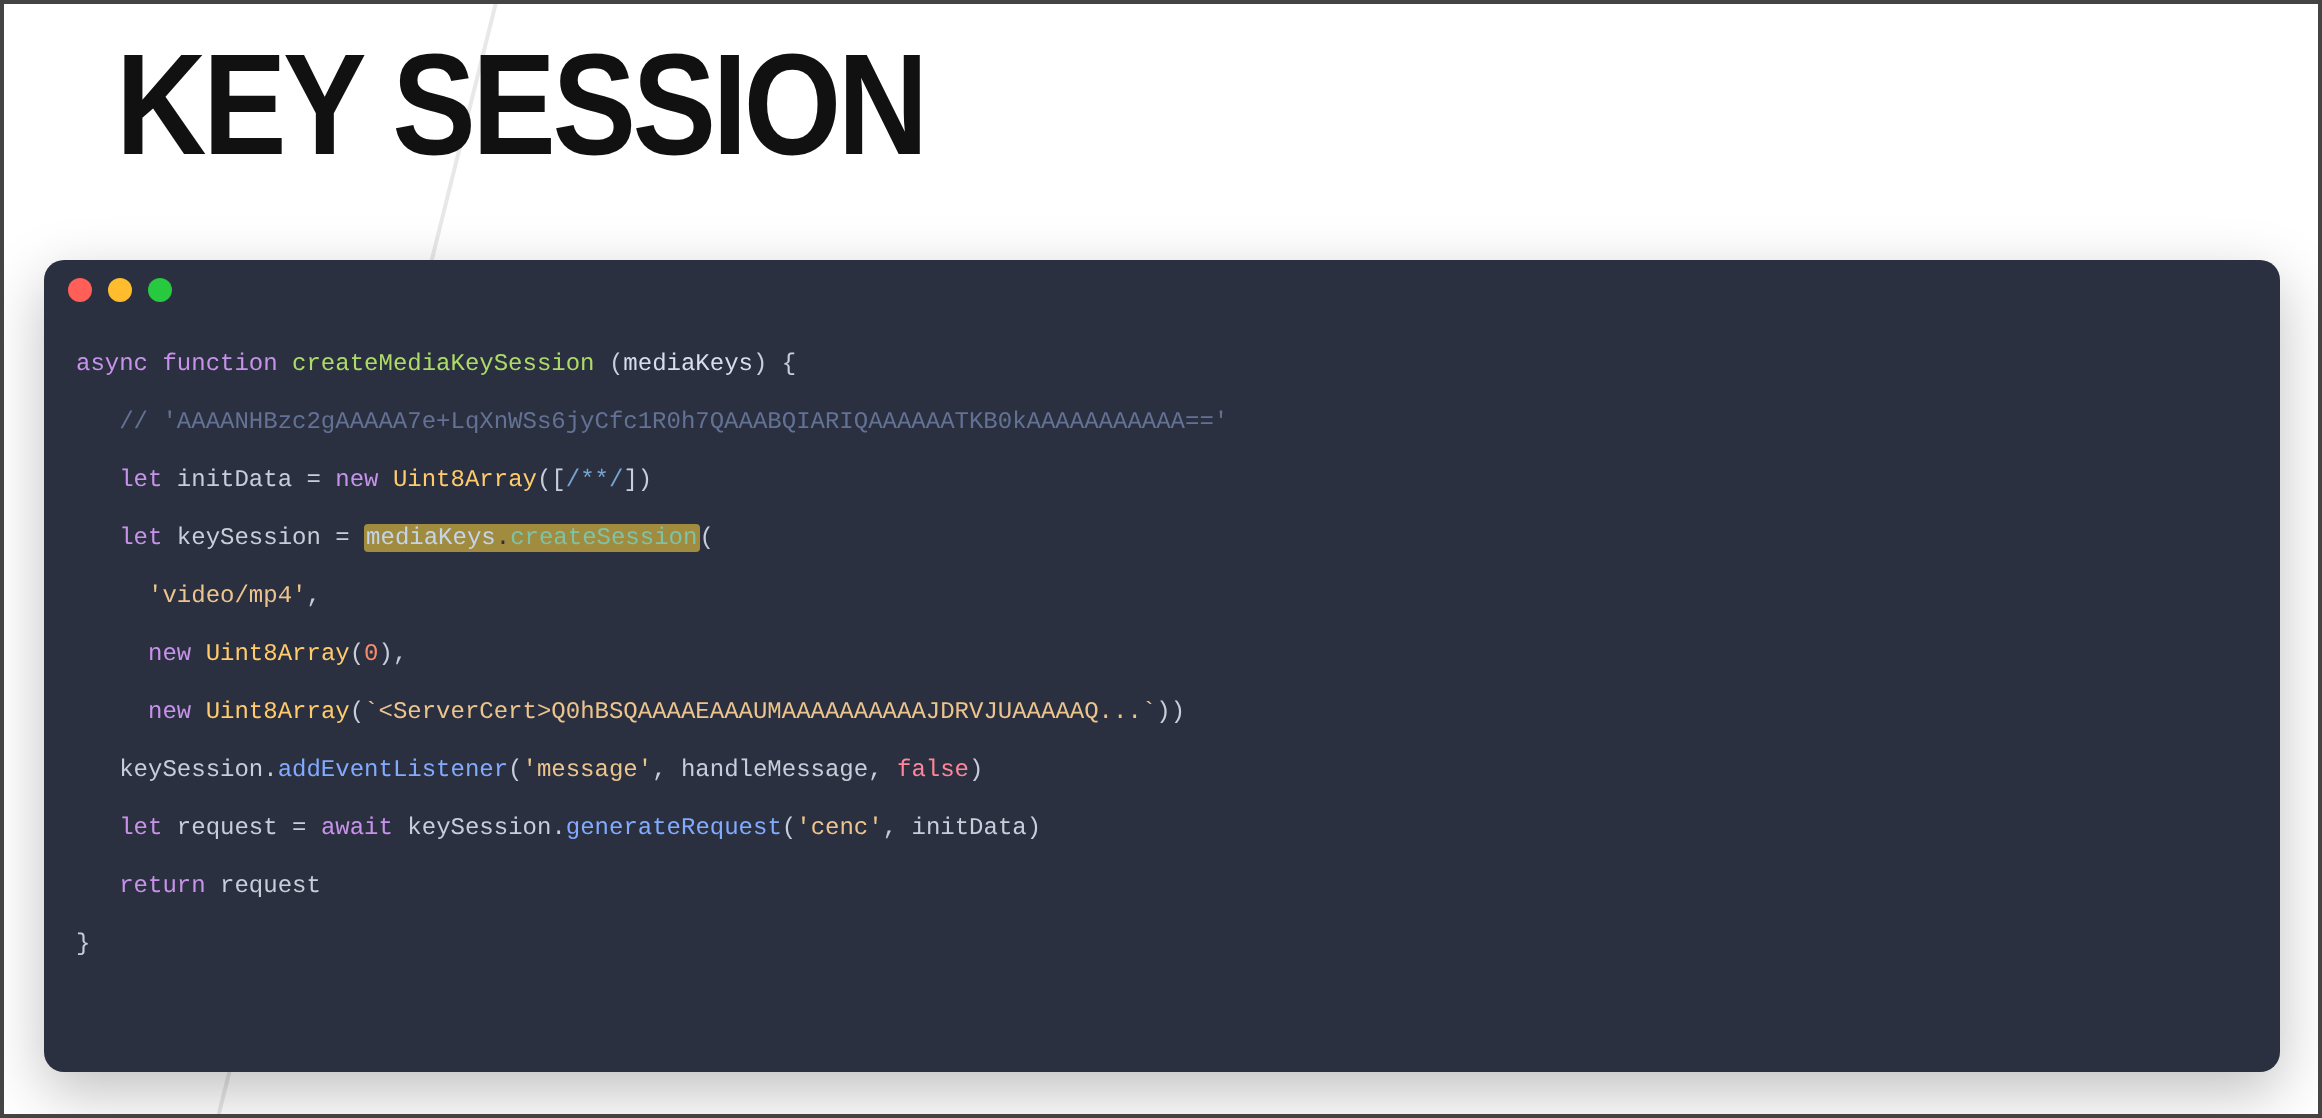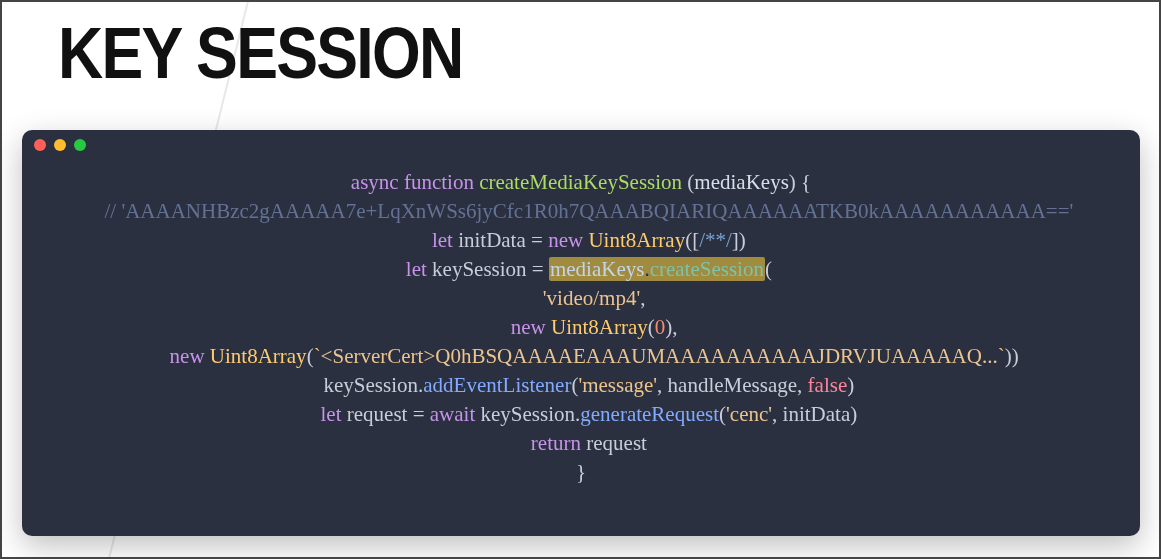--- a/index.html
+++ b/index.html
@@ -54,26 +54,25 @@
     display: flex;
     gap: 8px;
     align-items: center;
   }
   .dot { width: 12px; height: 12px; border-radius: 50%; }
   .dot.red    { background: #ff5f56; }
   .dot.yellow { background: #ffbd2e; }
   .dot.green  { background: #27c93f; }
   .code {
     padding: 8px 16px 16px 16px;
-    font-family: Liberation Serif, serif;
-    font-size: 21px;
+    font-family: Liberation Mono, monospace;
+    font-size: 12px;
     line-height: 29px;
     color: #c8cdd9;
     white-space: pre;
-    text-align: center;
   }
   .kw     { color: #c792ea; }           
   .fn     { color: #82aaff; }           
   .fnname { color: #addb67; }           
   .param  { color: #d6deeb; }
   .punc   { color: #c8cdd9; }
   .str    { color: #ecc48d; }           
   .num    { color: #f78c6c; }           
   .cls    { color: #ffcb6b; }           
   .cmt    { color: #637294; }

